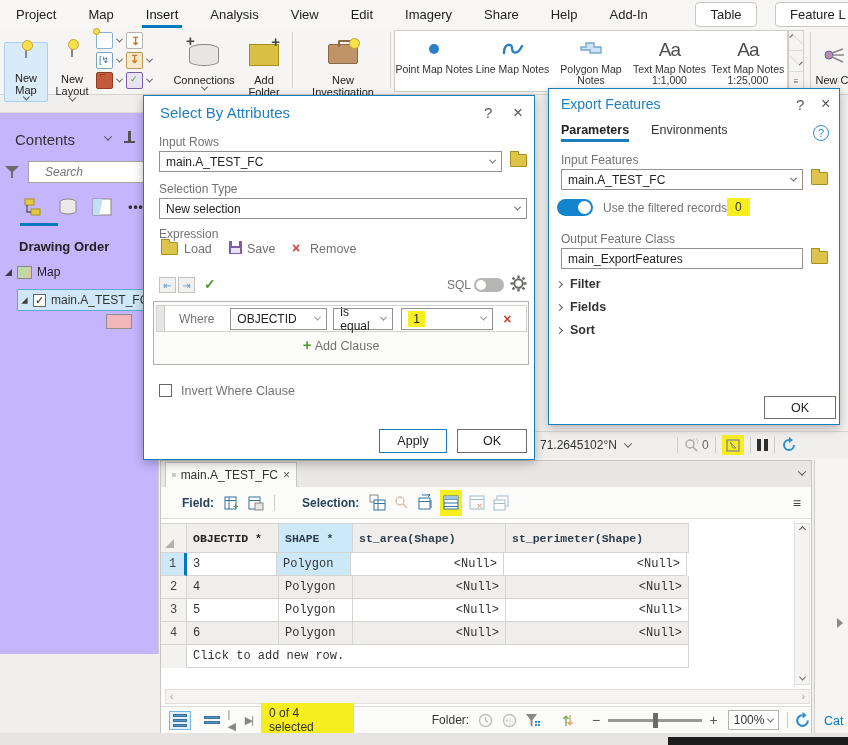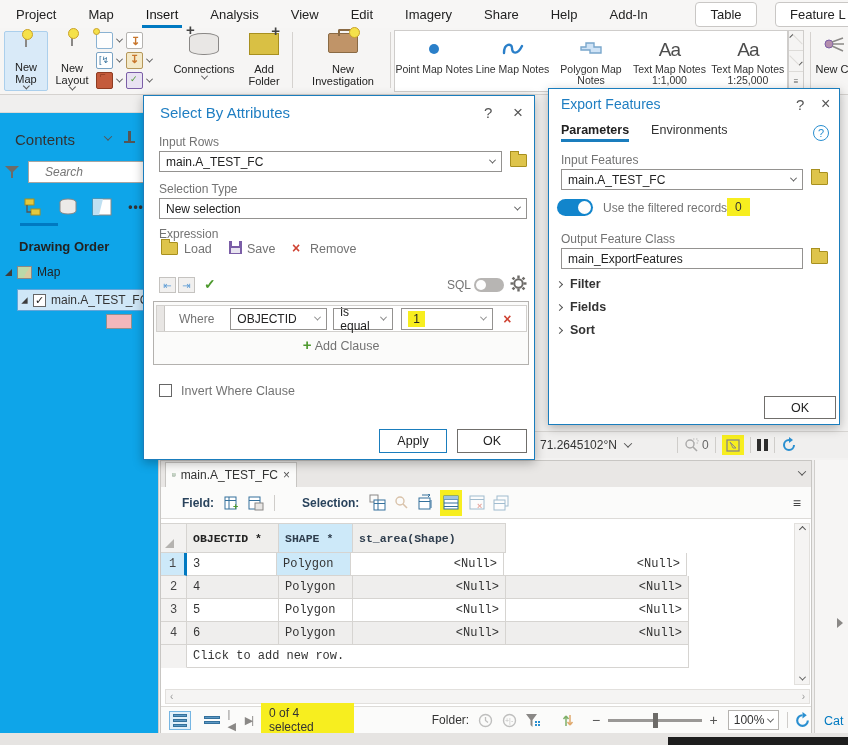--- a/index.html
+++ b/index.html
@@ -8,21 +8,21 @@
 
   
   .menubar { position:absolute; left:0; top:0; width:848px; height:28px; background:#f7f6f5; display:flex; align-items:stretch; }
   .menu-item { padding:0 16px; display:flex; align-items:center; font-size:13px; color:#222; cursor:default; position:relative; }
   .menu-item.active { color:#111; }
   .menu-item.active::after { content:""; position:absolute; left:12px; right:12px; bottom:0; height:3px; background:#0079c1; }
   .ctx-tab { position:absolute; top:2px; height:25px; background:#fff; border:1px solid #c9c7c5; border-radius:4px; display:flex; align-items:center; justify-content:center; font-size:13px; color:#222; }
 
   
   .ribbon { position:absolute; left:0; top:28px; width:848px; height:67px; background:#f6f5f4; border-bottom:1px solid #d5d2cf; }
-  .big-btn { position:absolute; top:3px; width:44px; height:60px; display:flex; flex-direction:column; align-items:center; font-size:11px; line-height:12px; text-align:center; color:#222; }
+  .big-btn { position:absolute; top:14px; width:44px; height:60px; display:flex; flex-direction:column; align-items:center; font-size:11px; line-height:12px; text-align:center; color:#222; }
   .big-btn .bicon { width:30px; height:28px; margin:2px 0 2px; }
   .hl-blue { background:#d9eaf8; border:1px solid #abcfec; border-radius:2px; }
   .mapicon { width:28px; height:26px; border:1px solid #8a8886; background:linear-gradient(135deg,#bcd9a8 0 55%,#a5c8e0 55% 100%); position:relative; }
   .sun { position:absolute; left:-4px; top:-5px; width:11px; height:11px; border-radius:50%; background:#f5e14a; border:1px solid #caa22a; }
   .layouticon { width:24px; height:28px; border:1px solid #8a8886; background:#fff; position:relative; }
   .layouticon::after{ content:""; position:absolute; left:3px; top:3px; right:3px; height:12px; background:#a5c8e0; }
   .smallgrid { position:absolute; left:96px; top:4px; width:70px; }
   .sg-row { display:flex; gap:4px; margin-bottom:3px; align-items:center; }
   .sg-ic { width:17px; height:17px; border-radius:2px; position:relative; }
   .chev { display:inline-block; width:6px; height:6px; border-right:1.6px solid #555; border-bottom:1.6px solid #555; transform:rotate(45deg) translate(-1px,-1px); }
@@ -39,21 +39,21 @@
   .gallery { position:absolute; left:394px; top:2px; width:394px; height:62px; background:#fff; border:1px solid #cfcdcb; display:flex; }
   .gal-item { flex:1; display:flex; flex-direction:column; align-items:center; padding-top:6px; font-size:10.5px; line-height:11px; text-align:center; color:#333; }
   .gal-ic { height:24px; display:flex; align-items:center; justify-content:center; margin-bottom:3px; }
   .dot-blue { width:10px; height:10px; border-radius:50%; background:#2a7fc9; }
   .aa { font-size:19px; color:#4d4d4d; letter-spacing:-1px; }
   .gal-scroll { position:absolute; left:788px; top:2px; width:16px; height:62px; border:1px solid #cfcdcb; background:#f5f4f3; display:flex; flex-direction:column; }
   .gal-scroll span { flex:1; display:flex; align-items:center; justify-content:center; border-bottom:1px solid #dddbd8; }
   .grp-label { position:absolute; left:116px; top:82px; font-size:11px; color:#555; }
 
   
-  .contents { position:absolute; left:0; top:112px; width:159px; height:621px; background:#0ea5e9; border-right:1px solid #cfcdca; border-top:1px solid #dcdad8; }
+  .contents { position:absolute; left:0; top:112px; width:159px; height:542px; background:#c4b5fd; border-right:1px solid #cfcdca; border-top:1px solid #dcdad8; }
   .contents-title { position:absolute; left:15px; top:18px; font-size:15px; color:#333; }
   .searchbox { position:absolute; left:28px; top:48px; width:124px; height:22px; background:#fff; border:1px solid #a7a5a2; display:flex; align-items:center; padding:0 16px; }
   .searchbox input { border:none; outline:none; width:92px; font-style:italic; font-size:12px; color:#666; background:transparent; font-family:"Liberation Sans",sans-serif; }
   .funnel { display:inline-block; position:relative; width:14px; height:14px; }
   .funnel::before { content:""; position:absolute; left:0; top:1px; border-left:7px solid transparent; border-right:7px solid transparent; border-top:7px solid #6d6b68; }
   .funnel::after { content:""; position:absolute; left:6px; top:7px; width:2px; height:6px; background:#6d6b68; }
   .ctab { position:absolute; top:82px; width:28px; height:24px; display:flex; align-items:center; justify-content:center; }
   .ctab-underline { position:absolute; left:20px; top:110px; width:38px; height:3px; background:#0079c1; }
   .sec-header { position:absolute; left:19px; top:126px; font-weight:bold; font-size:13px; color:#222; }
   .exp { display:inline-block; width:0; height:0; border-style:solid; border-width:0 0 7px 7px; border-color:transparent transparent #3d3d3d transparent; }
@@ -448,20 +448,21 @@
         </span>
       <span style="margin-left:auto;margin-right:10px;font-weight:bold;color:#444;font-size:14px;letter-spacing:0;">≡</span>
     </div>
 
     <div class="grid">
       <div class="grow">
         <div class="gcell ghead gnum corner"></div>
         <div class="gcell ghead c-oid yellowpad" style="color:#222;">OBJECTID *</div>
         <div class="gcell ghead c-shape" style="background:#cde9f9;">SHAPE *</div>
         <div class="gcell ghead c-area" style="justify-content:flex-start;">st_area(Shape)</div>
+        <div class="gcell ghead c-perim" style="justify-content:flex-start;">st_perimeter(Shape)</div>
       </div>
       <div class="grow">
         <div class="gcell gnum" style="background:#cde9f9;border-right:3px solid #0079c1;">1</div>
         <div class="gcell c-oid" style="width:90px;">3</div>
         <div class="gcell c-shape" style="background:#cde9f9;">Polygon</div>
         <div class="gcell c-area">&lt;Null&gt;</div>
         <div class="gcell c-perim">&lt;Null&gt;</div>
       </div>
       <div class="grow altrow">
         <div class="gcell gnum">2</div>

